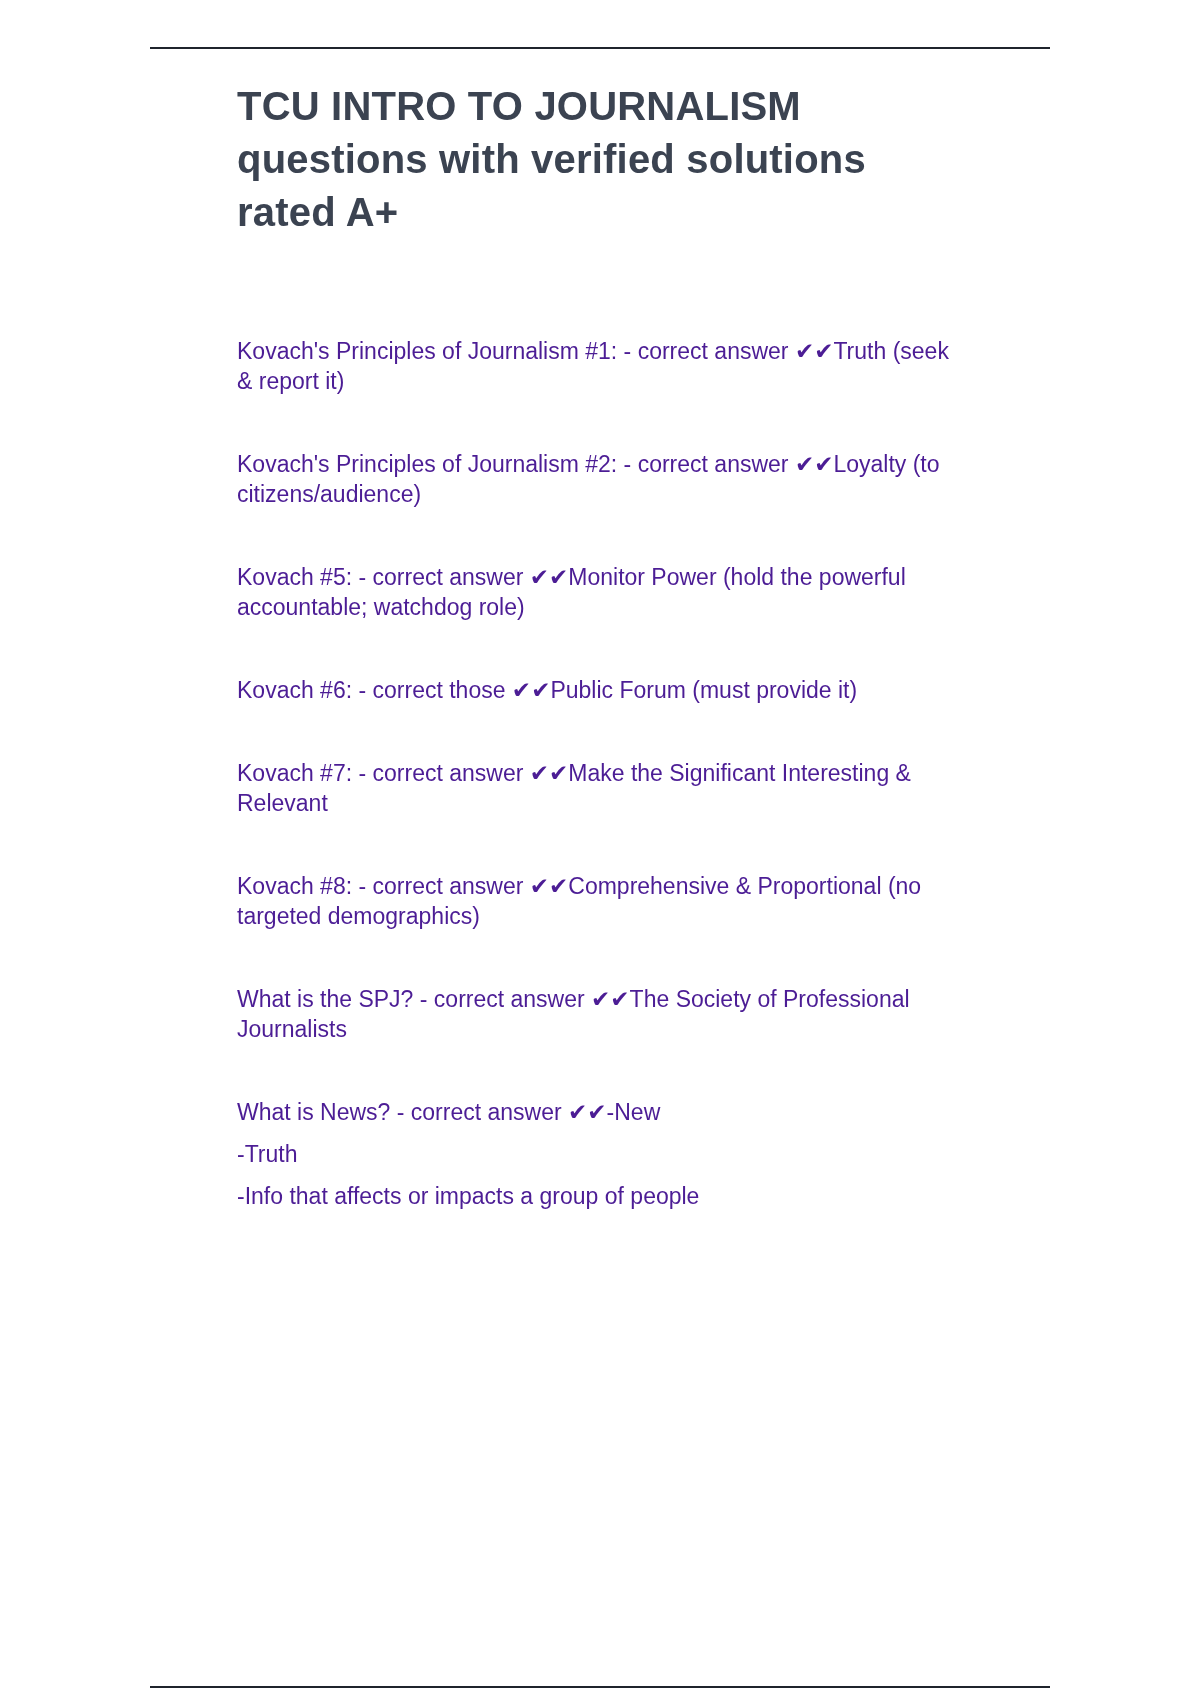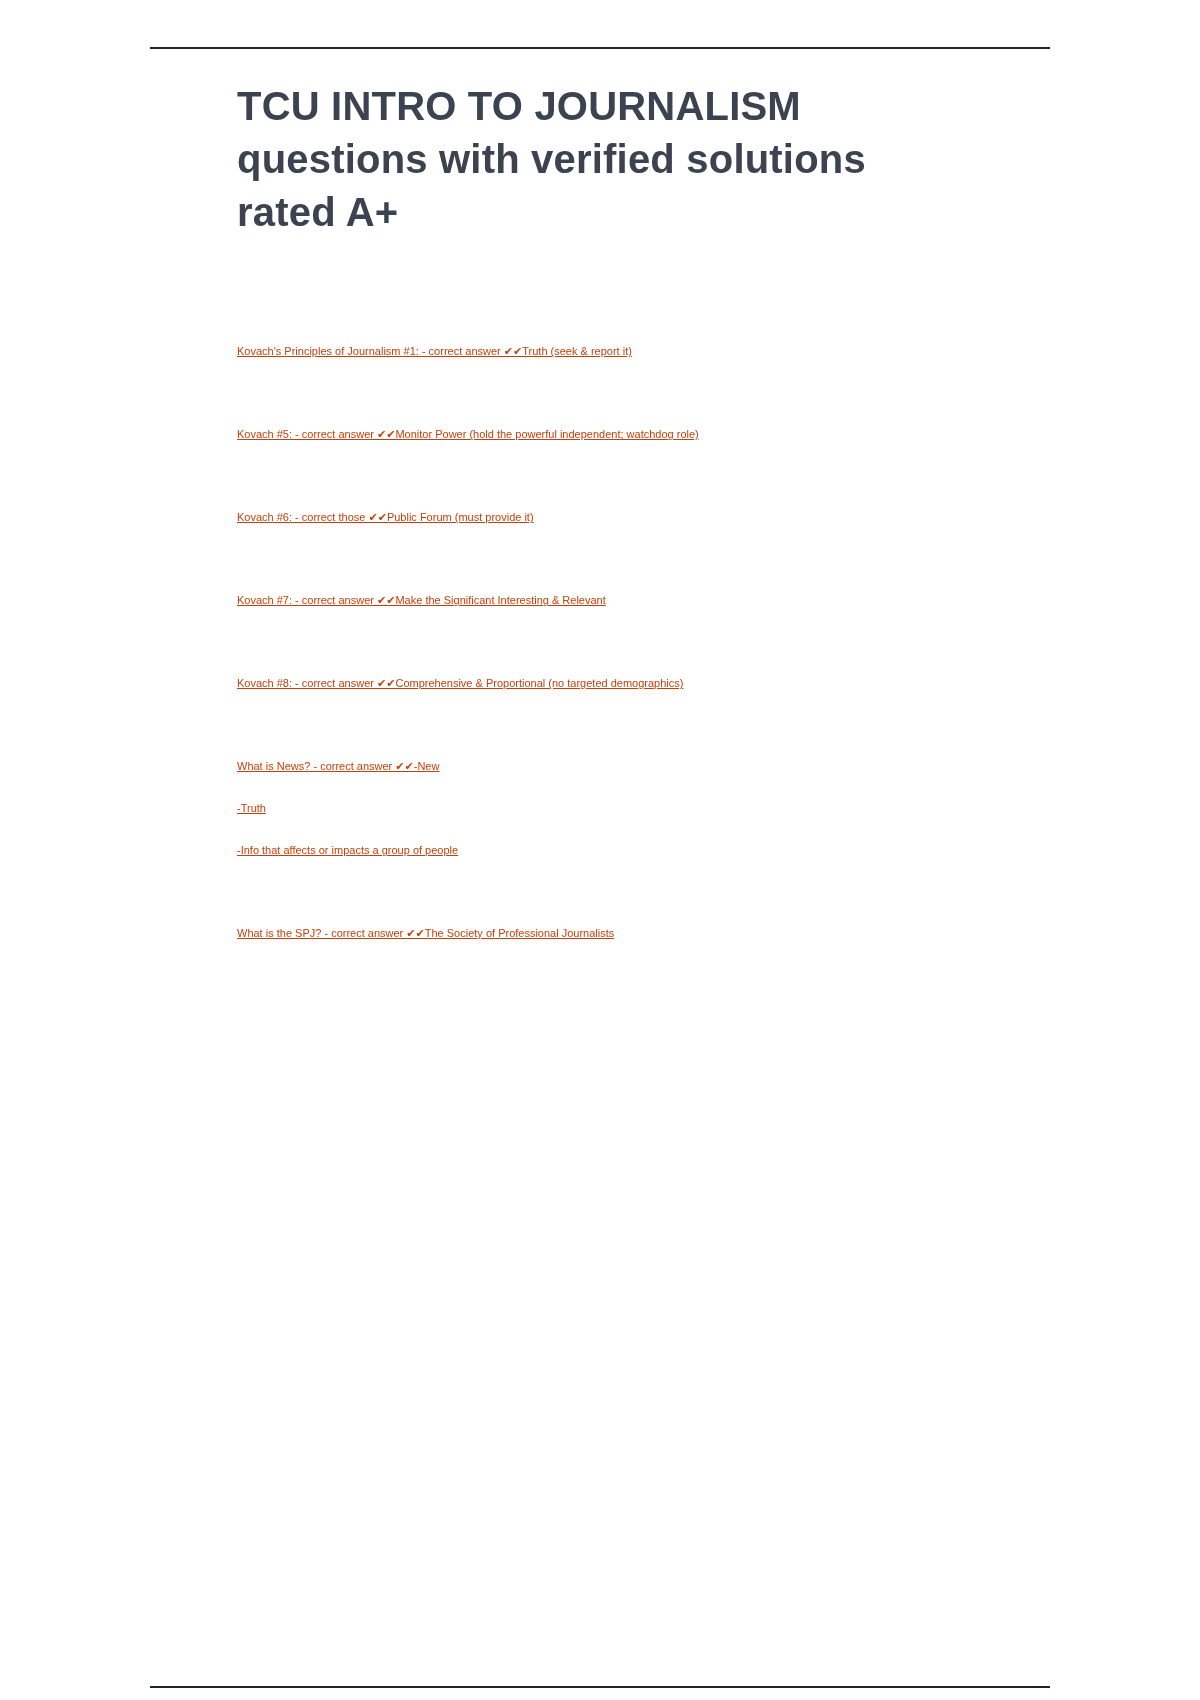--- a/index.html
+++ b/index.html
@@ -45,59 +45,61 @@
     margin-top: 98px;
   }
   .qa-item {
     margin: 0 0 53px 0;
   }
   .qa-item:last-child {
     margin-bottom: 0;
   }
   .qa-line {
     margin: 0 0 12px 0;
-    font-size: 11px;
+    font-size: 23px;
     line-height: 30px;
-    color: #c2410c;
-    text-decoration: underline;
+    color: #4c1d95;
   }
   .qa-line:last-child {
     margin-bottom: 0;
   }
 </style>
 </head>
 <body>
 
 <div class="page">
   <div class="rule rule-top"></div>
 
   <div class="content">
     <h1 class="doc-title">TCU INTRO TO JOURNALISM questions with verified solutions rated A+</h1>
 
     <div class="qa-list">
         <div class="qa-item">
           <p class="qa-line">Kovach's Principles of Journalism #1: - correct answer ✔✔Truth (seek &amp; report it)</p>
         </div>
         <div class="qa-item">
-          <p class="qa-line">Kovach #5: - correct answer ✔✔Monitor Power (hold the powerful independent; watchdog role)</p>
+          <p class="qa-line">Kovach's Principles of Journalism #2: - correct answer ✔✔Loyalty (to citizens/audience)</p>
+        </div>
+        <div class="qa-item">
+          <p class="qa-line">Kovach #5: - correct answer ✔✔Monitor Power (hold the powerful accountable; watchdog role)</p>
         </div>
         <div class="qa-item">
           <p class="qa-line">Kovach #6: - correct those ✔✔Public Forum (must provide it)</p>
         </div>
         <div class="qa-item">
           <p class="qa-line">Kovach #7: - correct answer ✔✔Make the Significant Interesting &amp; Relevant</p>
         </div>
         <div class="qa-item">
           <p class="qa-line">Kovach #8: - correct answer ✔✔Comprehensive &amp; Proportional (no targeted demographics)</p>
         </div>
         <div class="qa-item">
+          <p class="qa-line">What is the SPJ? - correct answer ✔✔The Society of Professional Journalists</p>
+        </div>
+        <div class="qa-item">
           <p class="qa-line">What is News? - correct answer ✔✔-New</p>
           <p class="qa-line">-Truth</p>
           <p class="qa-line">-Info that affects or impacts a group of people</p>
-        </div>
-        <div class="qa-item">
-          <p class="qa-line">What is the SPJ? - correct answer ✔✔The Society of Professional Journalists</p>
         </div>
       </div>
   </div>
 
   <div class="rule rule-bottom"></div>
 </div>
 
 </body></html>

